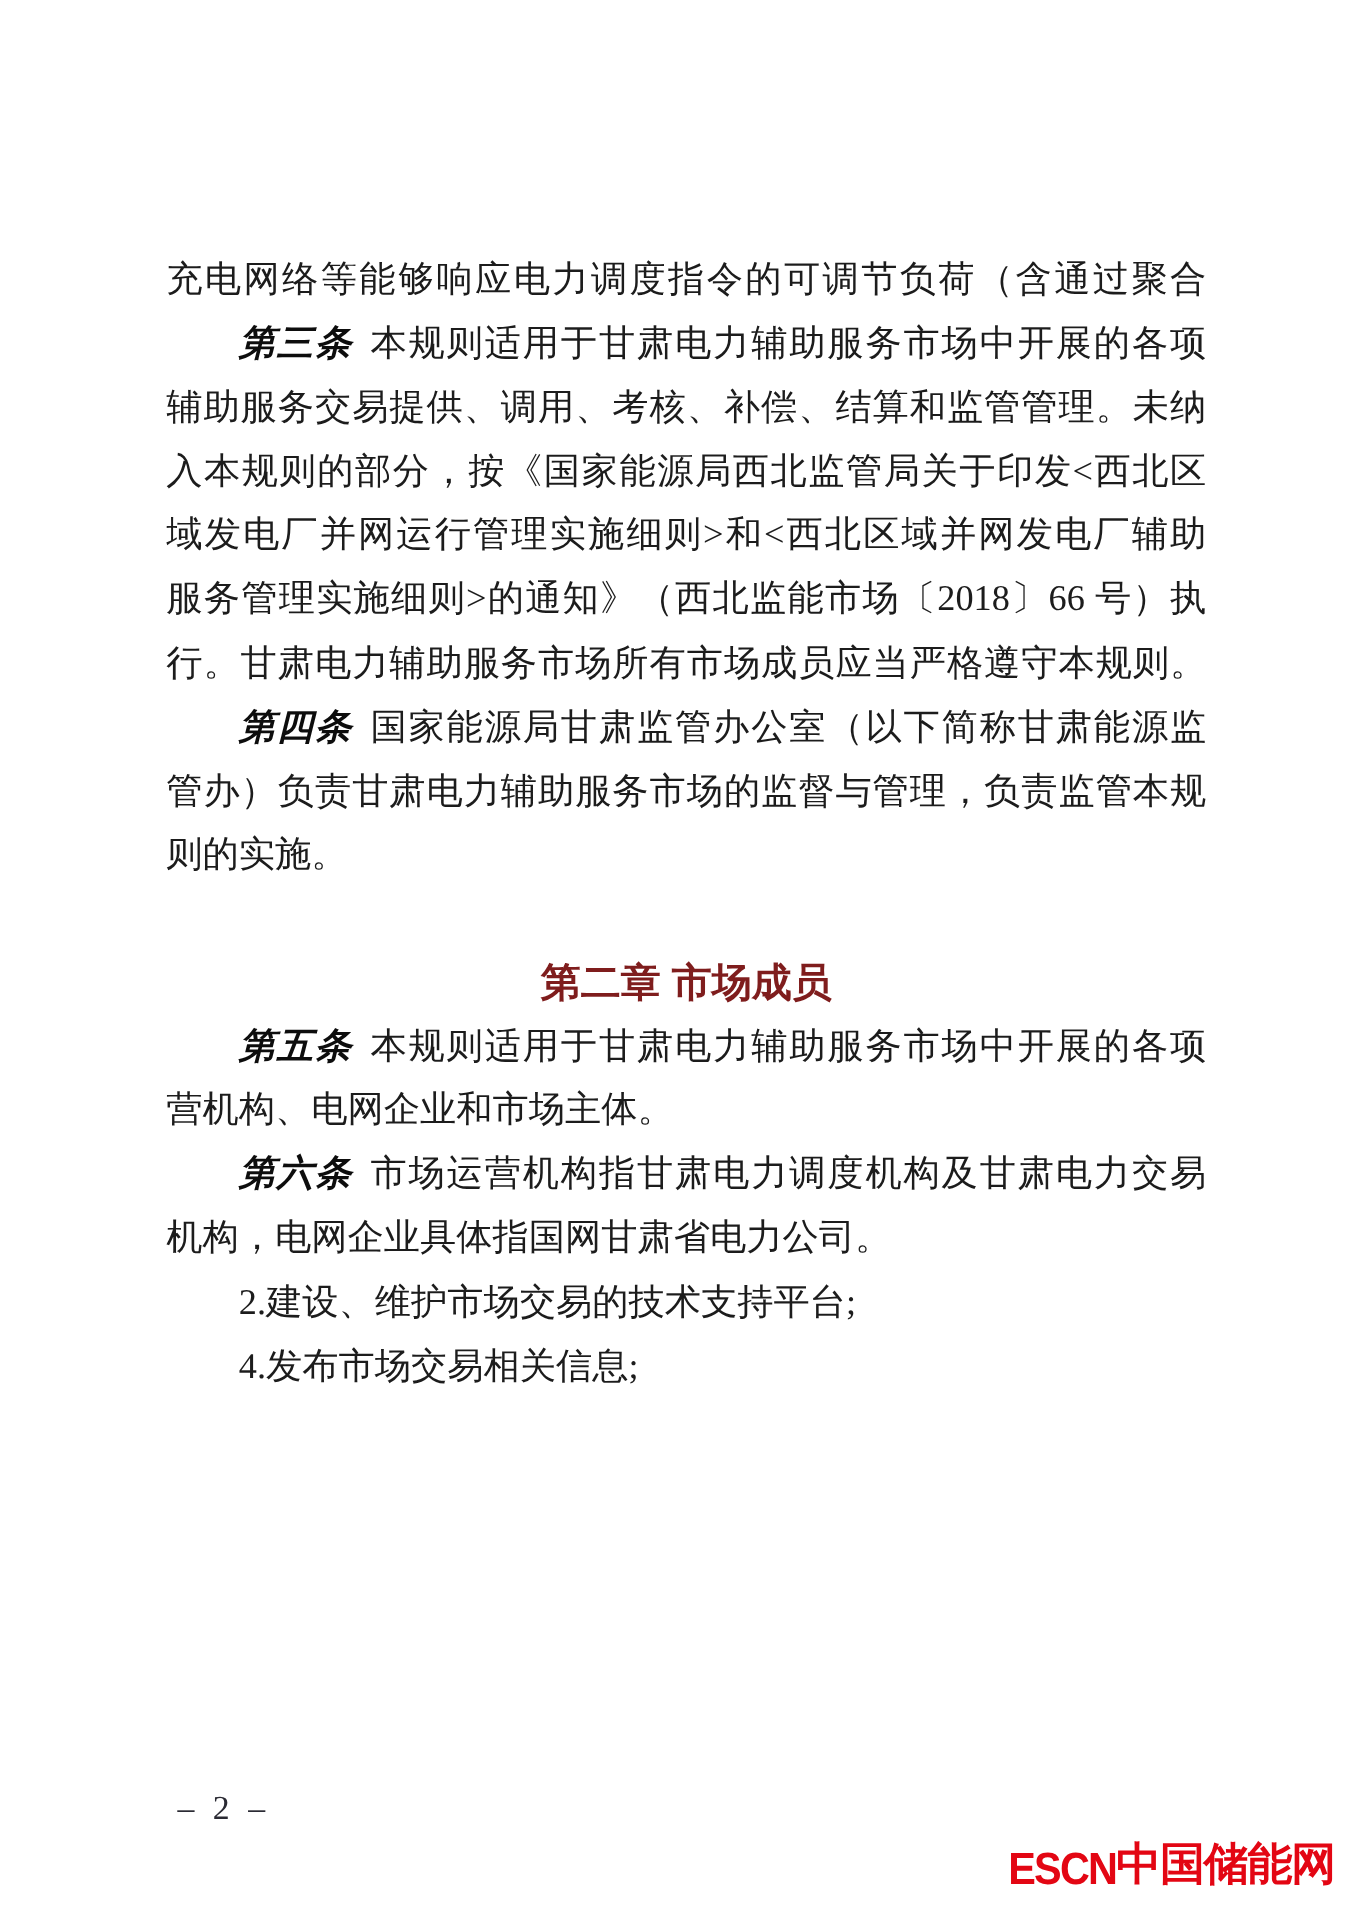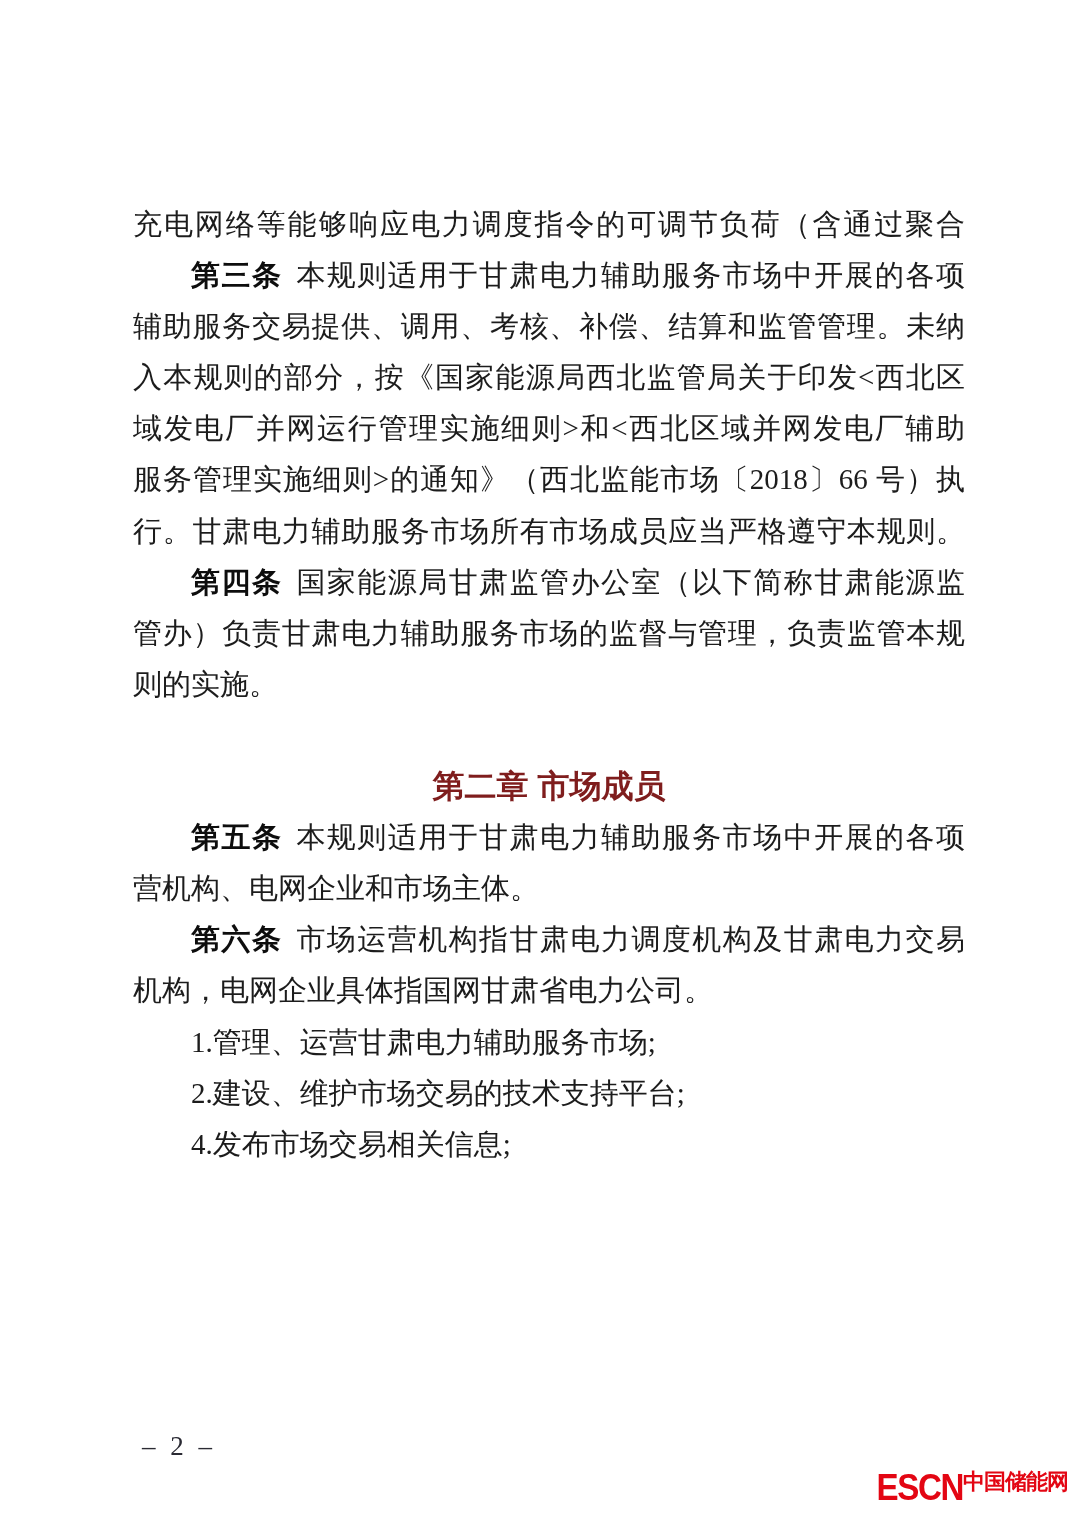--- a/index.html
+++ b/index.html
@@ -45,50 +45,51 @@
     text-align-last: center;
   }
   .line.spacer {
     height: 51.1px;
   }
   .article-label {
     font-family: "Liberation Sans", sans-serif;
     font-weight: bold;
     color: #0d0d0d;
     margin-right: 14px;
+    font-style: italic;
   }
   .page-number {
     position: absolute;
     left: 142px;
     top: 1431px;
     font-size: 27px;
     letter-spacing: 4px;
     color: #2a2a33;
     font-family: "Liberation Serif", serif;
   }
   .logo {
     position: absolute;
     right: 12px;
     top: 1467px;
     display: flex;
-    align-items: flex-start;
+    align-items: flex-end;
     white-space: nowrap;
   }
   .logo-latin {
     font-family: "Liberation Sans", sans-serif;
     font-weight: 900;
     font-size: 36px;
     letter-spacing: -1.5px;
     transform: scaleX(0.92);
     transform-origin: right;
   }
   .logo-cn {
     font-family: Liberation Serif, serif;
     font-weight: bold;
-    font-size: 22px;
+    font-size: 36px;
     letter-spacing: -1px;
   }
 </style>
 </head>
 <body>
 
 <div class="page">
 
   <main class="doc-body" id="doc-body">
       <div class="line justify">充电网络等能够响应电力调度指令的可调节负荷（含通过聚合商、</div>
@@ -100,21 +101,20 @@
       <div class="line justify">行。甘肃电力辅助服务市场所有市场成员应当严格遵守本规则。</div>
       <div class="line indent justify"><span class="article-label">第四条</span><span>国家能源局甘肃监管办公室（以下简称甘肃能源监</span></div>
       <div class="line justify">管办）负责甘肃电力辅助服务市场的监督与管理，负责监管本规</div>
       <div class="line">则的实施。</div>
       <div class="line spacer"></div>
       <div class="line heading">第二章 市场成员</div>
       <div class="line indent justify"><span class="article-label">第五条</span><span>本规则适用于甘肃电力辅助服务市场中开展的各项</span></div>
       <div class="line">营机构、电网企业和市场主体。</div>
       <div class="line indent justify"><span class="article-label">第六条</span><span>市场运营机构指甘肃电力调度机构及甘肃电力交易</span></div>
       <div class="line">机构，电网企业具体指国网甘肃省电力公司。</div>
-      <div class="line indent">1.管理、运营甘肃电力辅助服务市场;</div>
       <div class="line indent">2.建设、维护市场交易的技术支持平台;</div>
       <div class="line indent">4.发布市场交易相关信息;</div>
     </main>
 
   <div class="page-number">– 2 –</div>
 
   <div class="logo">
     <span class="logo-latin" style="color: rgb(227, 6, 19);">ESCN</span>
     <span class="logo-cn" style="color: rgb(227, 6, 19);">中国储能网</span>
   </div>

